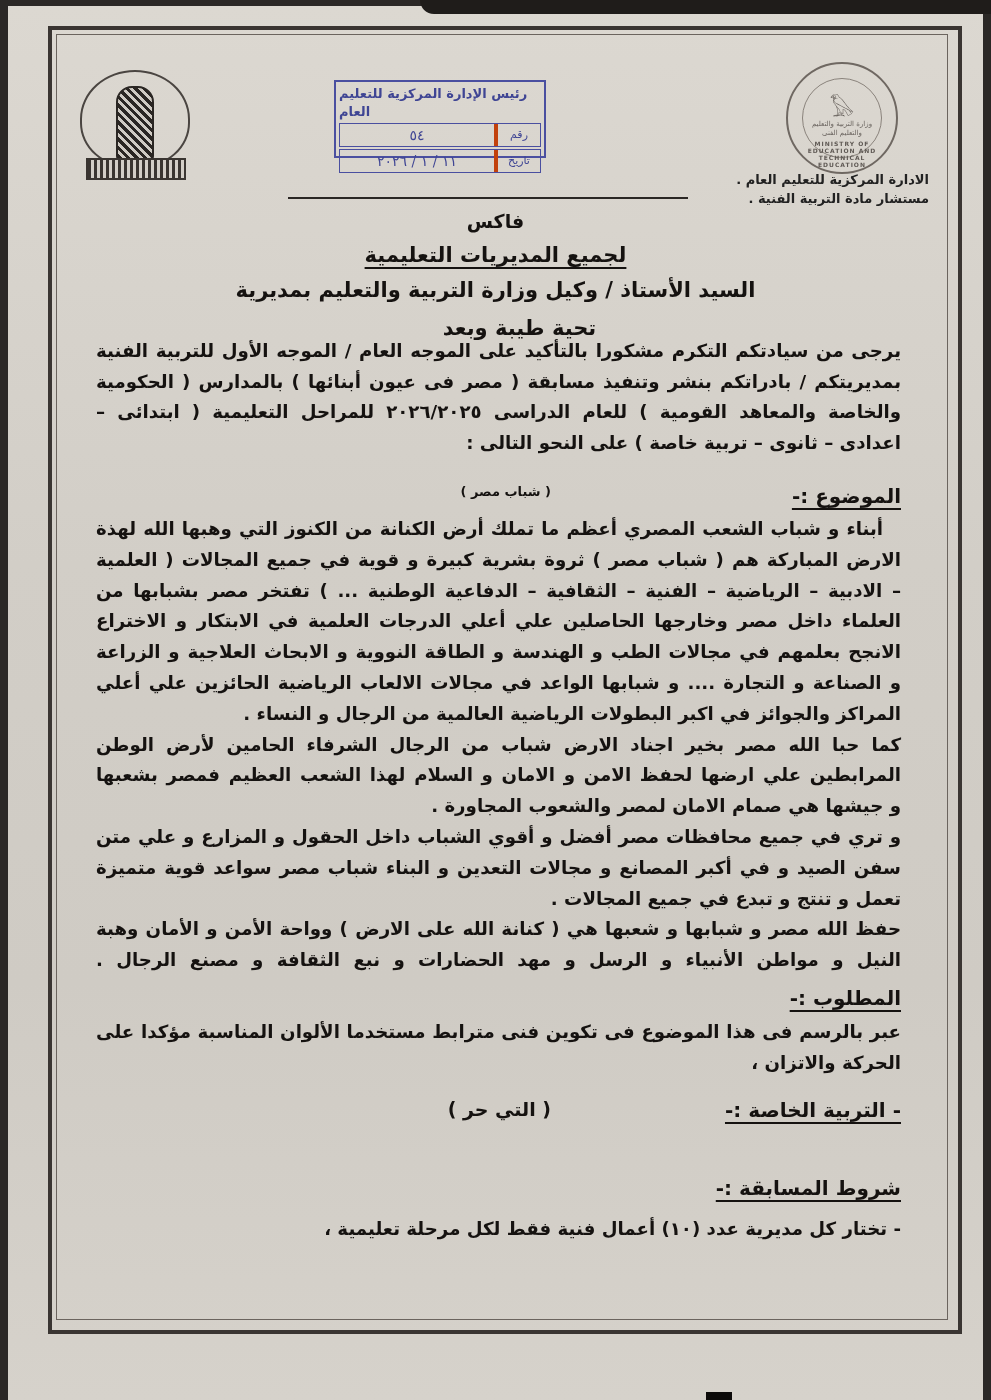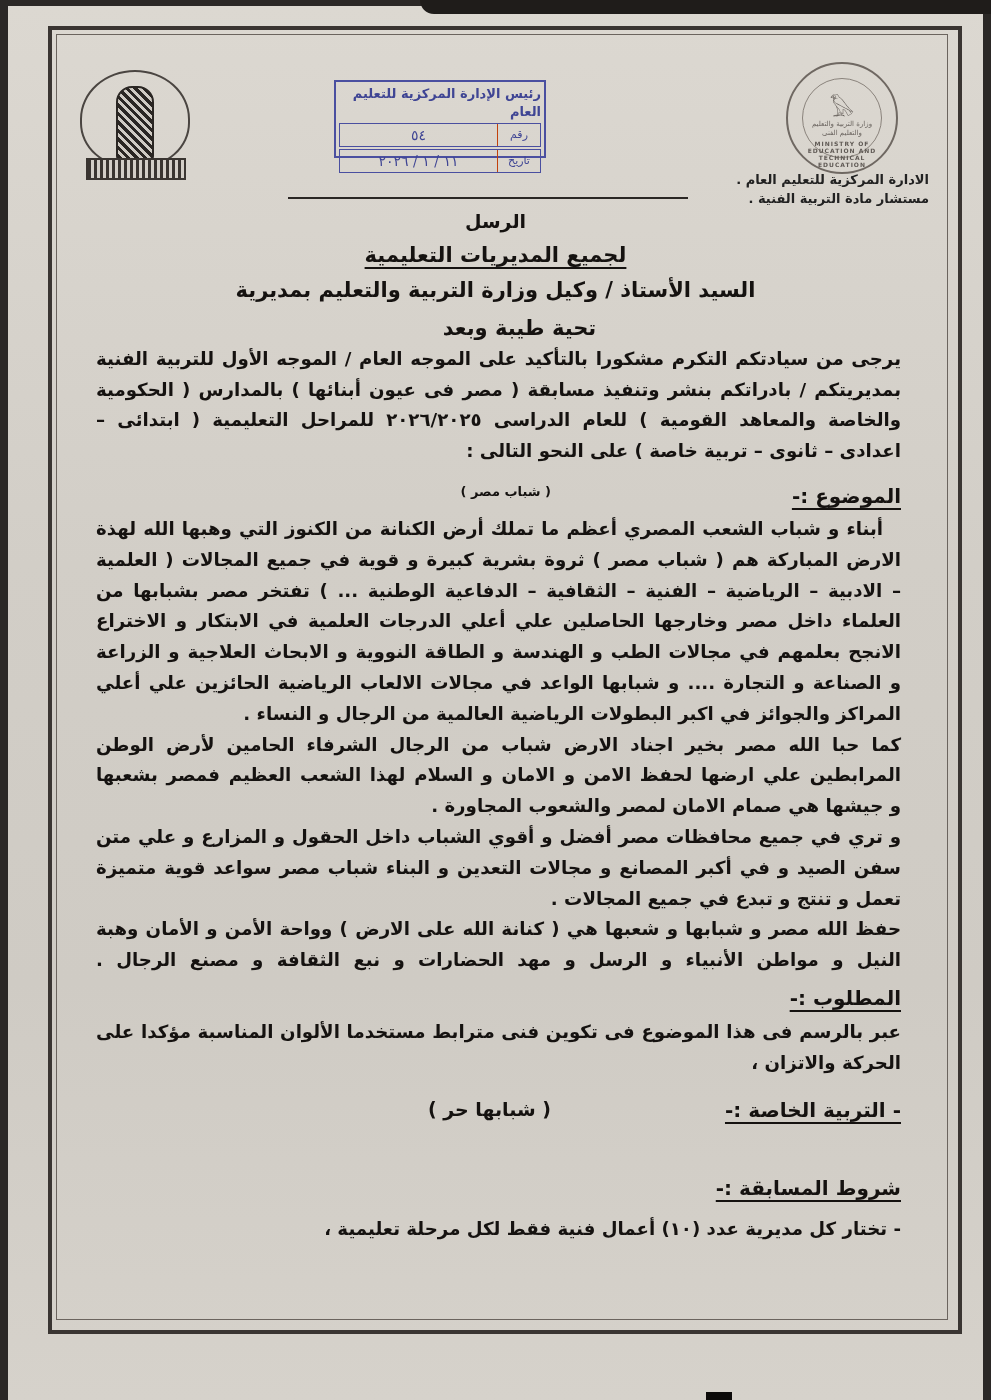--- a/index.html
+++ b/index.html
@@ -31,23 +31,23 @@
   .ministry-seal .inner{width:78px;height:78px;border-radius:50%;border:1px solid #8a837c;display:flex;flex-direction:column;align-items:center;justify-content:center;}
   .eagle{font-size:22px;color:#5a544f;line-height:22px;}
   .seal-txt{font-size:7px;color:#6a645f;text-align:center;line-height:9px;}
   .ring-txt{position:absolute;font-size:6px;color:#5f5954;letter-spacing:1px;font-weight:bold;}
   .header-lines{position:absolute;right:62px;top:170px;font-size:13px;font-weight:bold;line-height:19px;text-align:right;color:#222;}
 
   .stamp{
     position:absolute;left:334px;top:80px;width:212px;height:78px;
     border:2px solid #4a4fa0;color:#3f4594;box-sizing:border-box;padding:3px;
   }
-  .stamp .title{font-size:13px;font-weight:bold;text-align:right;line-height:18px;}
+  .stamp .title{font-size:13px;font-weight:bold;text-align:left;line-height:18px;}
   .stamp .row{display:flex;border:1px solid #4a4fa0;height:22px;margin-top:2px;}
-  .stamp .lbl{width:42px;border-left:1px solid #c2410c;font-size:11px;text-align:center;line-height:22px;}
+  .stamp .lbl{width:42px;border-left:4px solid #c2410c;font-size:11px;text-align:center;line-height:22px;}
   .stamp .val{flex:1;text-align:center;font-size:14px;line-height:22px;font-family:"DejaVu Serif",serif;}
 
   .left-logo{
     position:absolute;left:72px;top:70px;width:130px;height:112px;
   }
   .left-logo .circle{position:absolute;left:8px;top:0;width:106px;height:94px;border-radius:50% 50% 46% 46%;border:2px solid #4a4541;}
   .left-logo .motif{position:absolute;left:44px;top:16px;width:34px;height:70px;border-radius:16px 16px 4px 4px;
     background:repeating-linear-gradient(45deg,#2a2623 0 3px,#cfcac3 3px 6px),#2a2623;border:2px solid #2a2623;}
   .left-logo .band{position:absolute;left:14px;top:88px;width:96px;height:18px;border:2px solid #3a3531;
     background:repeating-linear-gradient(90deg,#3a3531 0 3px,#d3cec7 3px 6px);}
@@ -55,21 +55,21 @@
   .hr{position:absolute;left:288px;top:197px;width:400px;height:2px;background:#2b2724;}
 
   .center{position:absolute;left:0;width:991px;text-align:center;font-weight:bold;}
   .fax{top:210px;font-size:19px;}
   .to-all{top:243px;font-size:21px;}
   .to-all span{text-decoration:underline;text-underline-offset:5px;}
   .addressee{top:278px;font-size:21px;}
   .greeting{top:316px;font-size:21px;padding-left:24px;}
 
   .para{position:absolute;right:90px;width:805px;font-size:18.2px;font-weight:bold;line-height:30.5px;text-align:justify;text-align-last:right;}
-  .p-intro{top:344px;}
+  .p-intro{top:336px;}
   .heading{position:absolute;font-size:20px;font-weight:bold;text-decoration:underline;text-underline-offset:5px;}
   .subject-h{right:90px;top:484px;}
   .subject-v{right:440px;top:484px;font-size:13px;font-weight:bold;position:absolute;}
   .p-body{top:514px;line-height:30.8px;}
   .p-body .ln{display:block;text-align:justify;text-align-last:justify;white-space:nowrap;}
   .p-body .ln.end{text-align-last:right;}
   .p-body .ln.indent{padding-right:18px;}
   .required-h{right:90px;top:986px;}
   .p-req{top:1016px;line-height:31px;}
   .special-h{right:90px;top:1098px;}
@@ -115,21 +115,21 @@
   </div>
 
   <div class="left-logo">
     <div class="circle"></div>
     <div class="motif"></div>
     <div class="band"></div>
   </div>
 
   <div class="hr"></div>
 
-  <div class="center fax">الرسل</div>
+  <div class="center fax">فاكس</div>
   <div class="center to-all"><span>لجميع المديريات التعليمية</span></div>
   <div class="center addressee">السيد الأستاذ / وكيل وزارة التربية والتعليم بمديرية</div>
   <div class="center greeting">تحية طيبة وبعد</div>
 
   <div class="para p-intro">يرجى من سيادتكم التكرم مشكورا بالتأكيد على الموجه العام / الموجه الأول للتربية الفنية بمديريتكم / بادراتكم بنشر وتنفيذ مسابقة ( مصر فى عيون أبنائها ) بالمدارس ( الحكومية والخاصة والمعاهد القومية ) للعام الدراسى ٢٠٢٦/٢٠٢٥ للمراحل التعليمية ( ابتدائى – اعدادى – ثانوى – تربية خاصة ) على النحو التالى :</div>
 
   <div class="heading subject-h">الموضوع :-</div>
   <div class="subject-v">( شباب مصر )</div>
 
   <div class="para p-body">
@@ -147,20 +147,20 @@
     <span class="ln">سفن الصيد و في أكبر المصانع و مجالات التعدين و البناء شباب مصر سواعد قوية متميزة</span>
     <span class="ln end">تعمل و تنتج و تبدع في جميع المجالات .</span>
     <span class="ln">حفظ الله مصر و شبابها و شعبها هي ( كنانة الله على الارض ) وواحة الأمن و الأمان وهبة</span>
     <span class="ln">النيل و مواطن الأنبياء و الرسل و مهد الحضارات و نبع الثقافة و مصنع الرجال .</span>
   </div>
 
   <div class="heading required-h">المطلوب :-</div>
   <div class="para p-req">عبر بالرسم فى هذا الموضوع فى تكوين فنى مترابط مستخدما الألوان المناسبة مؤكدا على الحركة والاتزان ،</div>
 
   <div class="heading special-h">- التربية الخاصة :-</div>
-  <div class="special-v">( شبابها حر )</div>
+  <div class="special-v">( التي حر )</div>
 
   <div class="heading cond-h">شروط المسابقة :-</div>
   <div class="para p-cond">- تختار كل مديرية عدد (١٠) أعمال فنية فقط لكل مرحلة تعليمية ،</div>
 
   <div class="footer">مصر في عيون ابنائها</div>
 </div>
 <div class="scrap"></div>
 
 </body></html>

